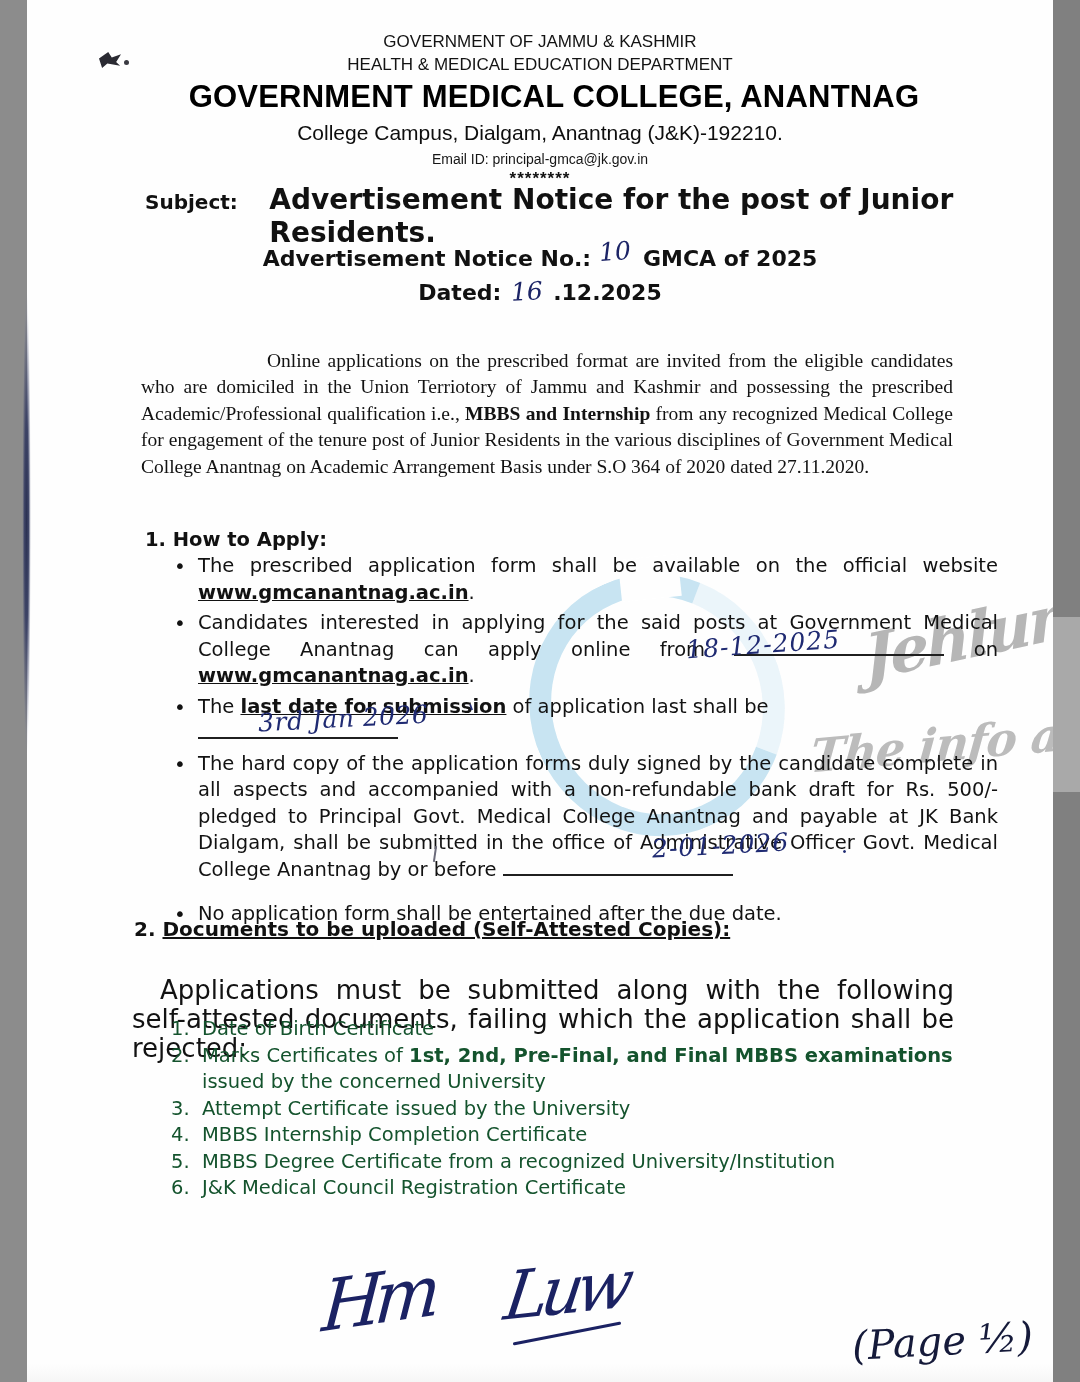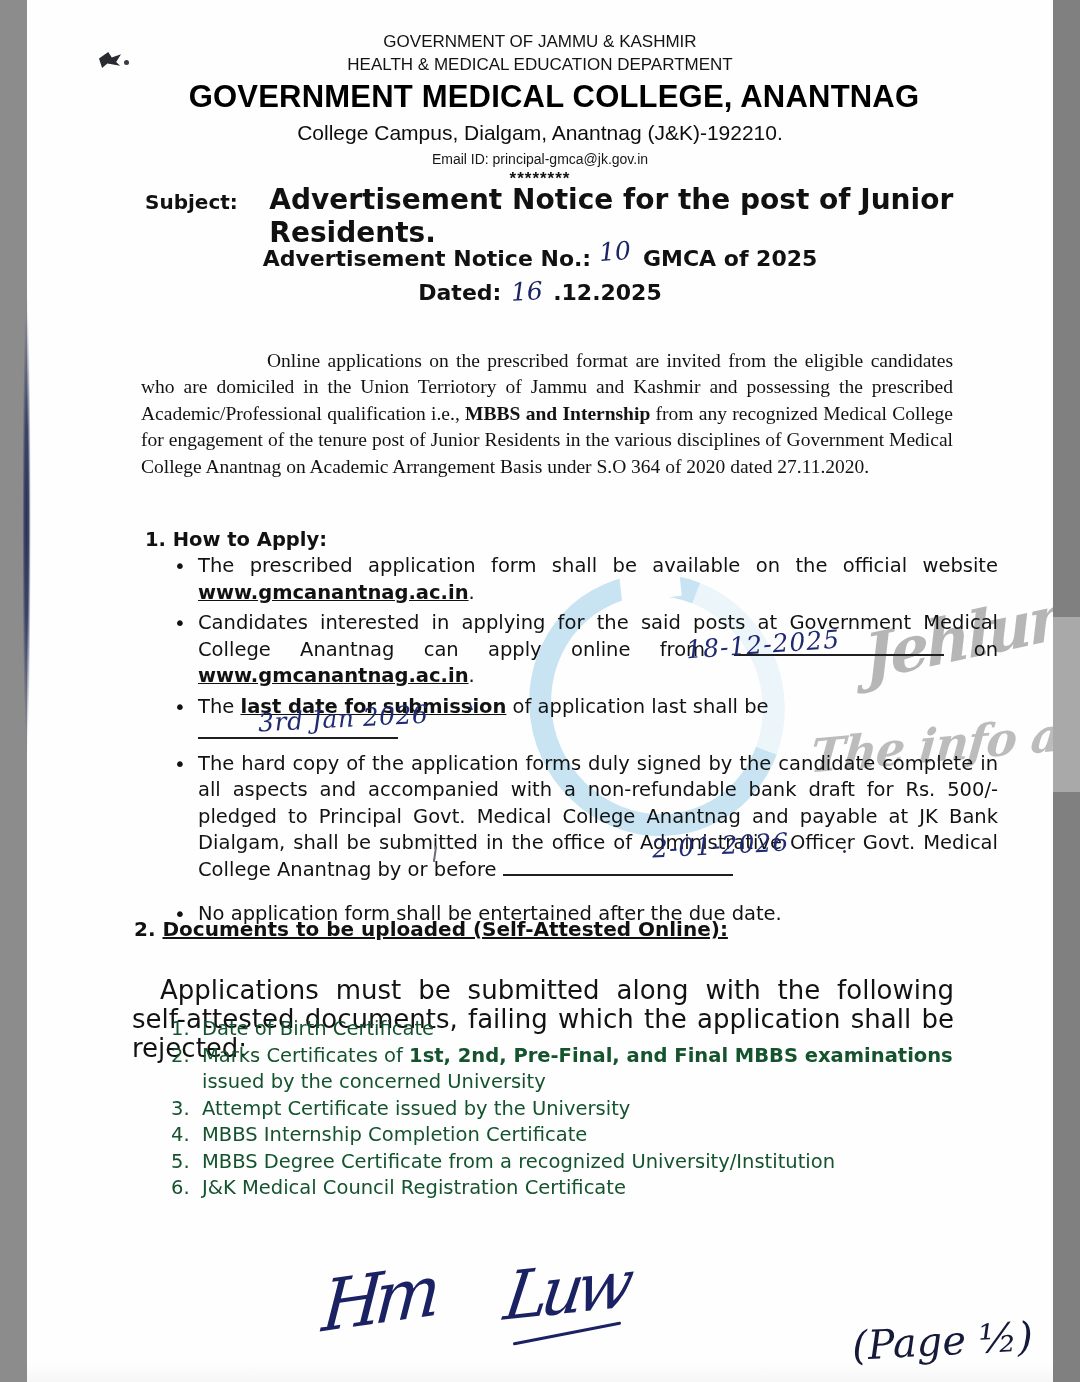--- a/index.html
+++ b/index.html
@@ -487,21 +487,21 @@
 
       <li style="margin-top:18px;"><span>No application form shall be entertained after the due date.</span></li>
     </ul>
 
     <span class="hw-inline hw-from">18-12-2025</span>
     <span class="hw-inline hw-last">3rd Jan 2026</span>
     <span class="hw-tick" style="left:470px; top:700px; transform:rotate(-20deg);">'</span>
     <span class="hw-inline hw-before">2-01-2026</span>
     <span class="hw-tick" style="left:841px; top:833px;">.</span>
 
-    <div class="sec2-title"><span class="num">2. </span><span class="txt">Documents to be uploaded (Self-Attested Online):</span></div>
+    <div class="sec2-title"><span class="num">2. </span><span class="txt">Documents to be uploaded (Self-Attested Copies):</span></div>
 
     <p class="sec2-para">Applications must be submitted along with the following self-attested documents, failing which the application shall be rejected:</p>
 
     <ol class="docs">
       <li><span>Date of Birth Certificate</span></li>
       <li><span>Marks Certificates of </span><b>1st, 2nd, Pre-Final, and Final MBBS examinations</b><span> issued by the concerned University</span></li>
       <li><span>Attempt Certificate issued by the University</span></li>
       <li><span>MBBS Internship Completion Certificate</span></li>
       <li><span>MBBS Degree Certificate from a recognized University/Institution</span></li>
       <li><span>J&amp;K Medical Council Registration Certificate</span></li>

